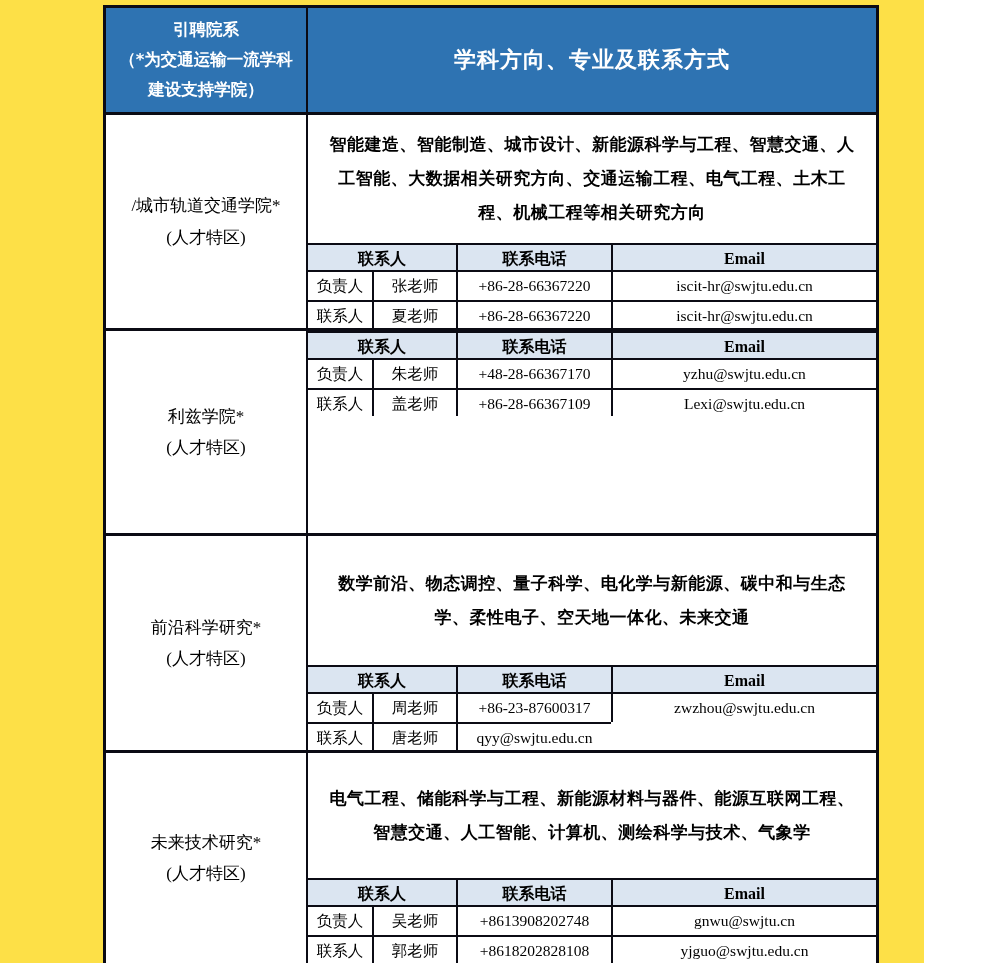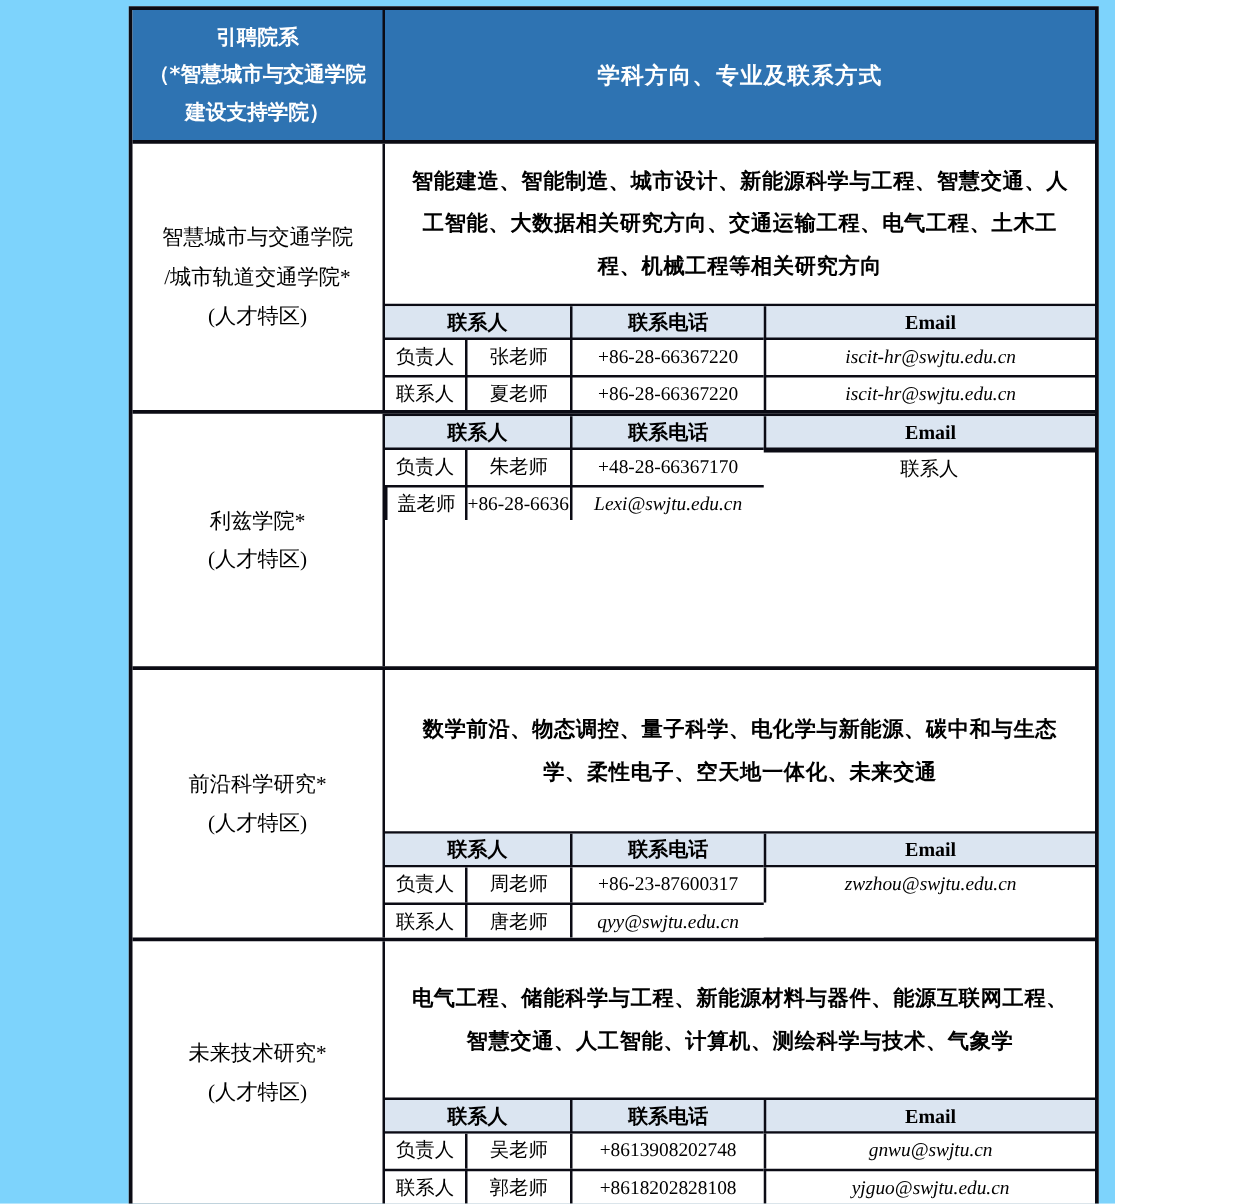--- a/index.html
+++ b/index.html
@@ -1,67 +1,66 @@
 <!DOCTYPE html>
 <html><head>
 <meta charset="utf-8">
 <style>
   html,body{margin:0;padding:0;background:#ffffff;}
-  .page{position:relative;width:892px;height:963px;background:#7dd3fc;overflow:hidden;
-        font-family:"Liberation Serif", serif;color:#000;}
+  .page{position:relative;width:892px;height:963px;background:#fde047;overflow:hidden;
+        font-family:"Liberation Serif", serif;color:#000;padding-left:32px;}
   .table{position:absolute;left:103px;top:5px;width:776px;
          border:3px solid #0b0b14;box-sizing:border-box;background:#fff;}
   
   .thead{display:flex;height:104px;background:#2e73b2;color:#ffffff;}
   .th-left{width:202px;box-sizing:border-box;border-right:2px solid #0b0b14;
            display:flex;flex-direction:column;justify-content:center;align-items:center;
            font-weight:bold;font-size:16.5px;line-height:1.8;text-align:center;
            font-family:"DejaVu Sans", sans-serif;}
   .th-right{flex:1;display:flex;align-items:center;justify-content:center;
-            font-weight:bold;font-size:18px;letter-spacing:1px;
+            font-weight:bold;font-size:22px;letter-spacing:1px;
             font-family:"DejaVu Sans", sans-serif;}
   
   .trow{display:flex;border-top:3px solid #0b0b14;box-sizing:border-box;}
   .dept{width:202px;box-sizing:border-box;border-right:2px solid #0b0b14;
         display:flex;flex-direction:column;justify-content:center;align-items:center;
         font-size:17px;line-height:1.85;text-align:center;}
   .rcell{flex:1;display:flex;flex-direction:column;min-width:0;}
   .desc{flex:1;display:flex;align-items:center;justify-content:center;text-align:center;
         font-weight:bold;font-size:17px;line-height:2.0;padding:0 16px;letter-spacing:0.5px;
         font-family:Liberation Sans, sans-serif;}
   
   .subtable{display:grid;grid-template-columns:64px 84px 155px 1fr;
             border-top:2px solid #0b0b14;box-sizing:border-box;}
   .sh{background:#dbe5f1;font-weight:bold;font-size:16px;height:27px;line-height:27px;
       text-align:center;box-sizing:border-box;border-bottom:2px solid #0b0b14;}
   .sh.span2{grid-column:1/3;}
   .sh.bl, .cell.bl{border-left:2px solid #0b0b14;}
   .cell{height:28px;line-height:28px;text-align:center;font-size:15.5px;
         box-sizing:border-box;background:#fff;white-space:nowrap;overflow:hidden;}
   .cell.r2{border-top:2px solid #0b0b14;}
-  .cell.email{font-size:15.5px;font-style:italic;}
+  .cell.email{font-size:15.5px;}
 </style>
 </head>
 <body>
 
 <div class="page">
   <div class="table">
 
     <div class="thead">
       <div class="th-left">
         <span>引聘院系</span>
-        <span>（*智慧城市与交通学院</span>
+        <span>（*为交通运输一流学科</span>
         <span>建设支持学院）</span>
       </div>
       <div class="th-right">学科方向、专业及联系方式</div>
     </div>
 
     <div class="trow" style="height:216px">
       <div class="dept">
-        <span>智慧城市与交通学院</span>
         <span>/城市轨道交通学院*</span>
         <span>(人才特区)</span>
       </div>
       <div class="rcell">
         <div class="desc">智能建造、智能制造、城市设计、新能源科学与工程、智慧交通、人工智能、大数据相关研究方向、交通运输工程、电气工程、土木工程、机械工程等相关研究方向</div>
         <div class="subtable">
           <div class="sh span2">联系人</div>
           <div class="sh bl">联系电话</div>
           <div class="sh bl">Email</div>
 
@@ -85,20 +84,21 @@
       </div>
       <div class="rcell">
         <div class="subtable">
           <div class="sh span2">联系人</div>
           <div class="sh bl">联系电话</div>
           <div class="sh bl">Email</div>
 
           <div class="cell">负责人</div>
           <div class="cell bl">朱老师</div>
           <div class="cell bl">+48-28-66367170</div>
+          <div class="cell bl email">yzhu@swjtu.edu.cn</div>
 
           <div class="cell r2">联系人</div>
           <div class="cell r2 bl">盖老师</div>
           <div class="cell r2 bl">+86-28-66367109</div>
           <div class="cell r2 bl email">Lexi@swjtu.edu.cn</div>
         </div>
       </div>
     </div>
 
     <div class="trow" style="height:217px">

